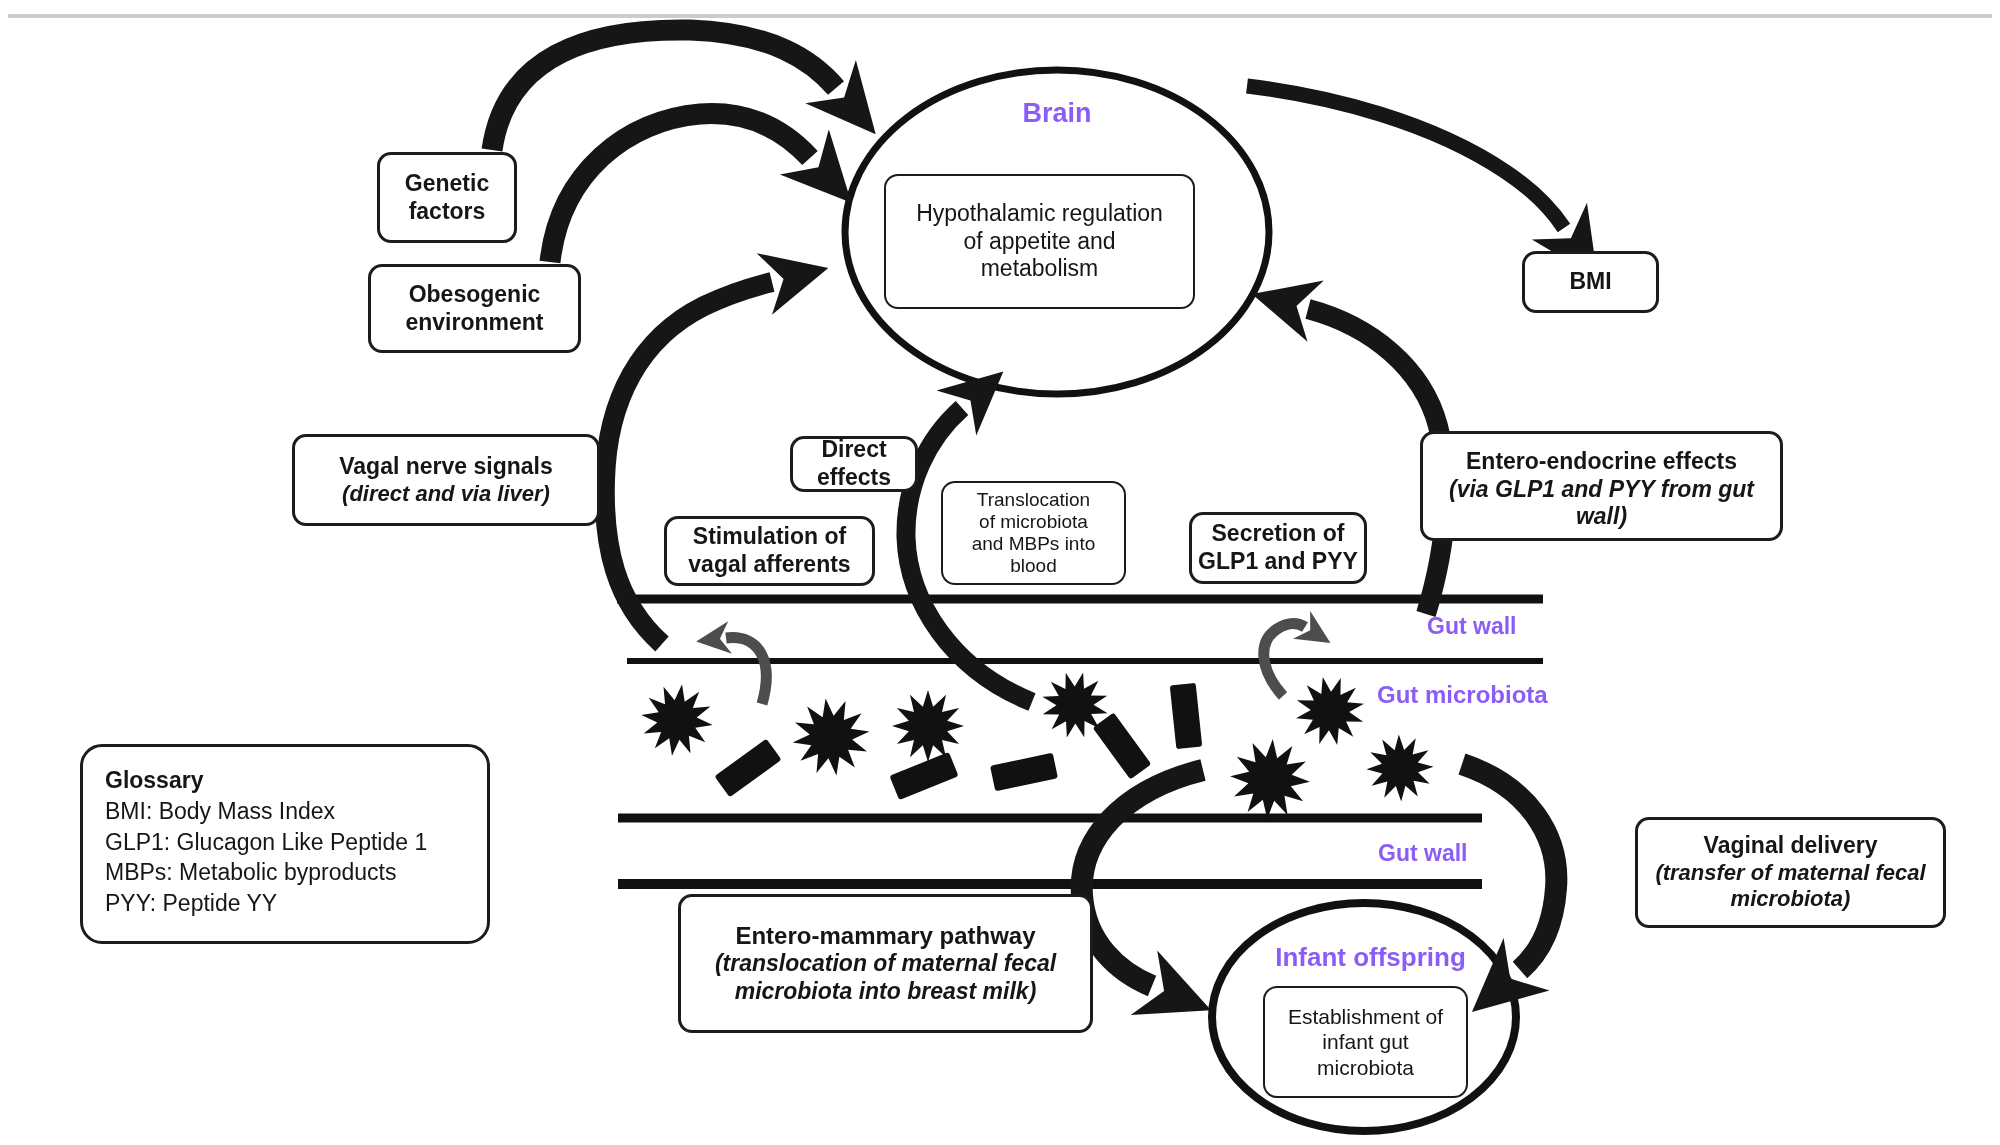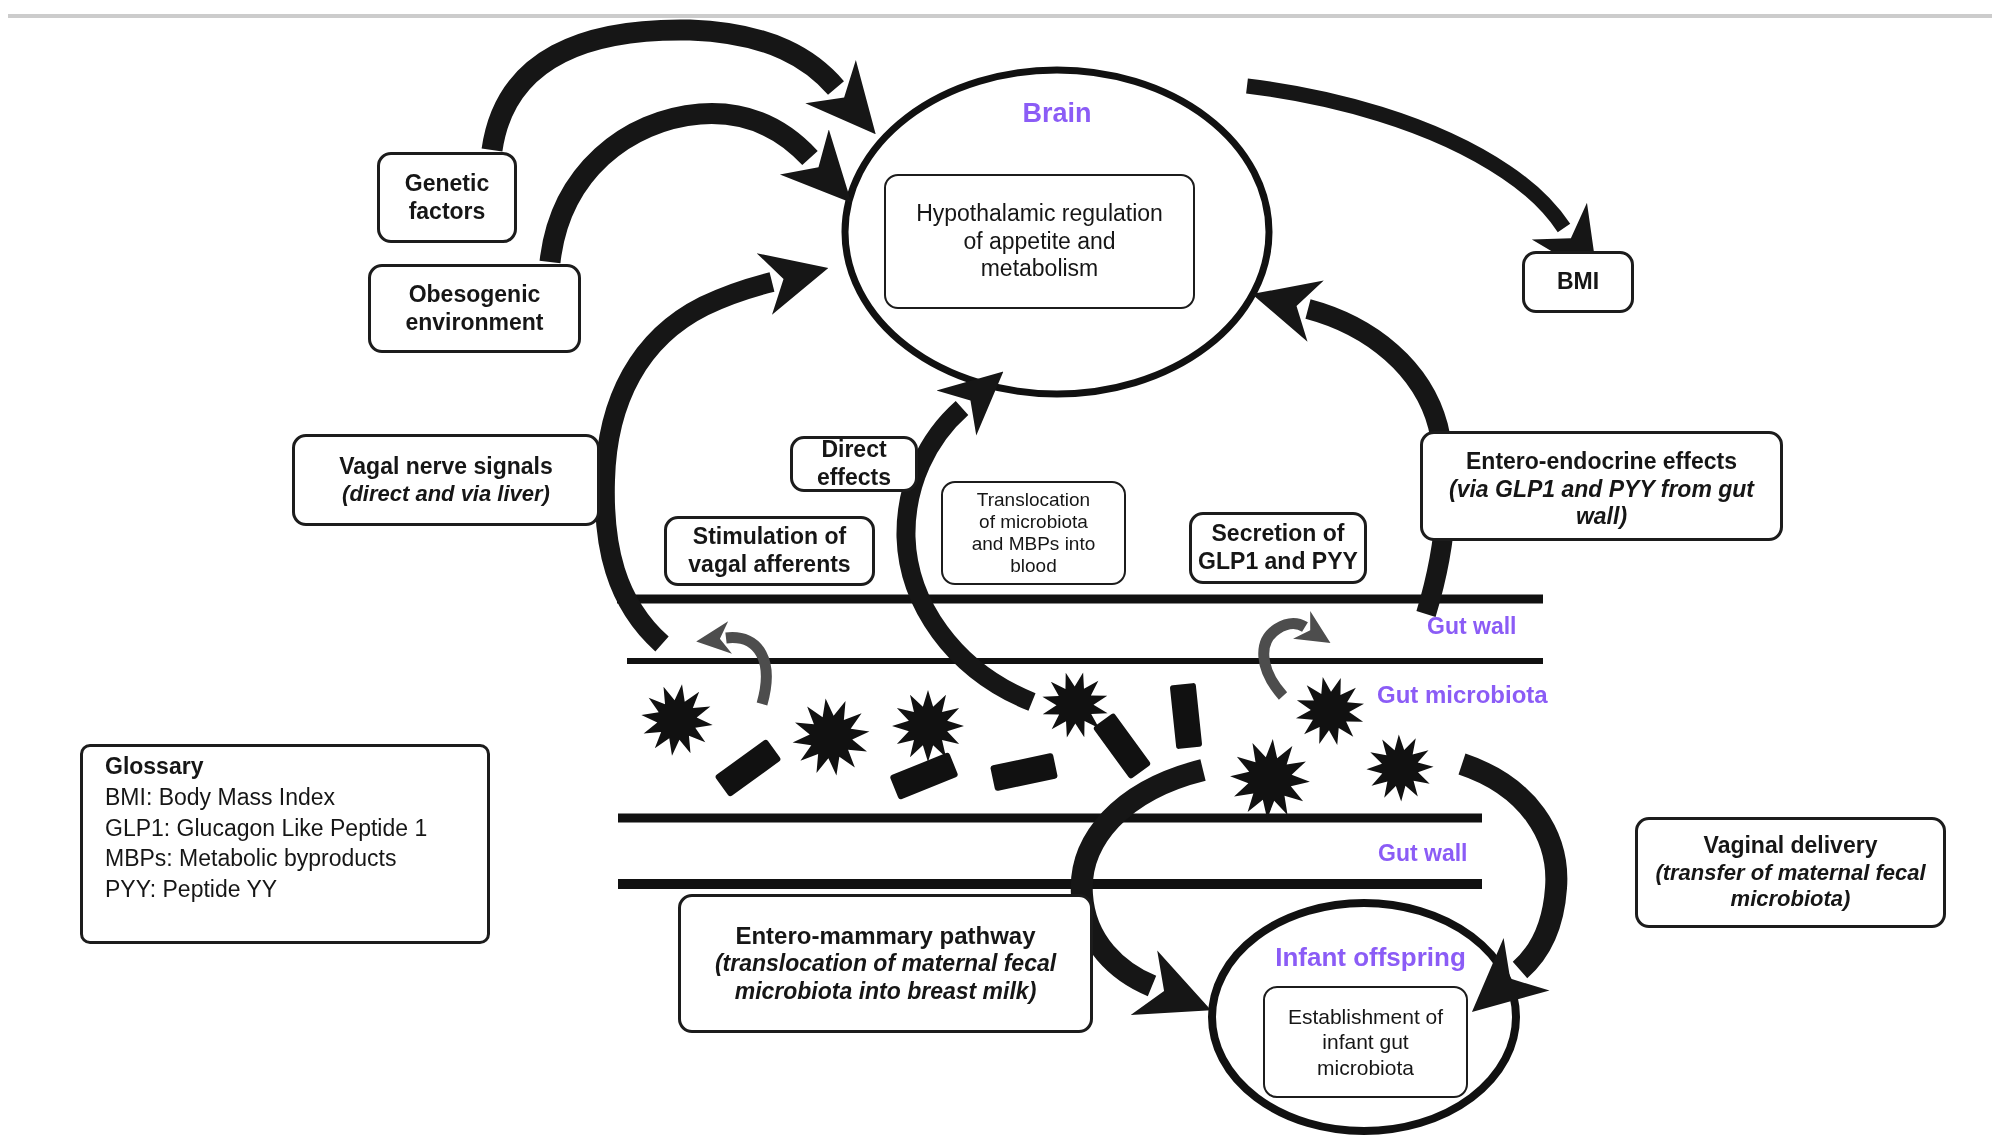--- a/index.html
+++ b/index.html
@@ -6,21 +6,21 @@
   #stage{position:relative;width:2000px;height:1145px;background:#ffffff;overflow:hidden;
          font-family:"Liberation Sans", sans-serif;color:#161616;}
   #shapes{position:absolute;left:0;top:0;width:2000px;height:1145px;}
   .node{position:absolute;box-sizing:border-box;background:#fff;border:3px solid #1c1c1c;
         border-radius:14px;display:flex;flex-direction:column;align-items:center;justify-content:center;
         text-align:center;font-weight:bold;font-size:23px;line-height:1.2;color:#161616;}
   .node .sub{font-weight:bold;font-style:italic;font-size:22px;}
   .plain{font-weight:normal;}
   .lbl{position:absolute;font-weight:bold;font-size:23px;color:#8b5cf6;white-space:nowrap;}
   .glossary{position:absolute;box-sizing:border-box;background:#fff;border:3px solid #1c1c1c;
-            border-radius:10px;padding:4px 22px;font-size:23px;line-height:1.34;text-align:left;}
+            border-radius:22px;padding:18px 22px;font-size:23px;line-height:1.34;text-align:left;}
   .glossary .g-title{font-weight:bold;}
   .center-text{text-align:center;}
 </style>
 </head>
 <body>
 
 <div id="stage">
 
   <svg id="shapes" viewBox="0 0 2000 1145">
     <defs>
@@ -81,21 +81,21 @@
   <div class="lbl" style="left:1378px;top:840px;">Gut wall</div>
 
   <div class="node" style="left:377px;top:152px;width:140px;height:91px;">
     <span>Genetic factors</span>
   </div>
 
   <div class="node" style="left:368px;top:264px;width:213px;height:89px;">
     <span>Obesogenic environment</span>
   </div>
 
-  <div class="node" style="left:1522px;top:251px;width:112px;height:62px;">
+  <div class="node" style="left:1522px;top:251px;width:137px;height:62px;">
     <span>BMI</span>
   </div>
 
   <div class="node plain" style="left:884px;top:174px;width:311px;height:135px;padding:8px 28px;border-width:2px;font-weight:normal;">
     <span>Hypothalamic regulation of appetite and metabolism</span>
   </div>
 
   <div class="node" style="left:292px;top:434px;width:308px;height:92px;">
     <span>Vagal nerve signals</span>
     <span class="sub">(direct and via liver)</span>

